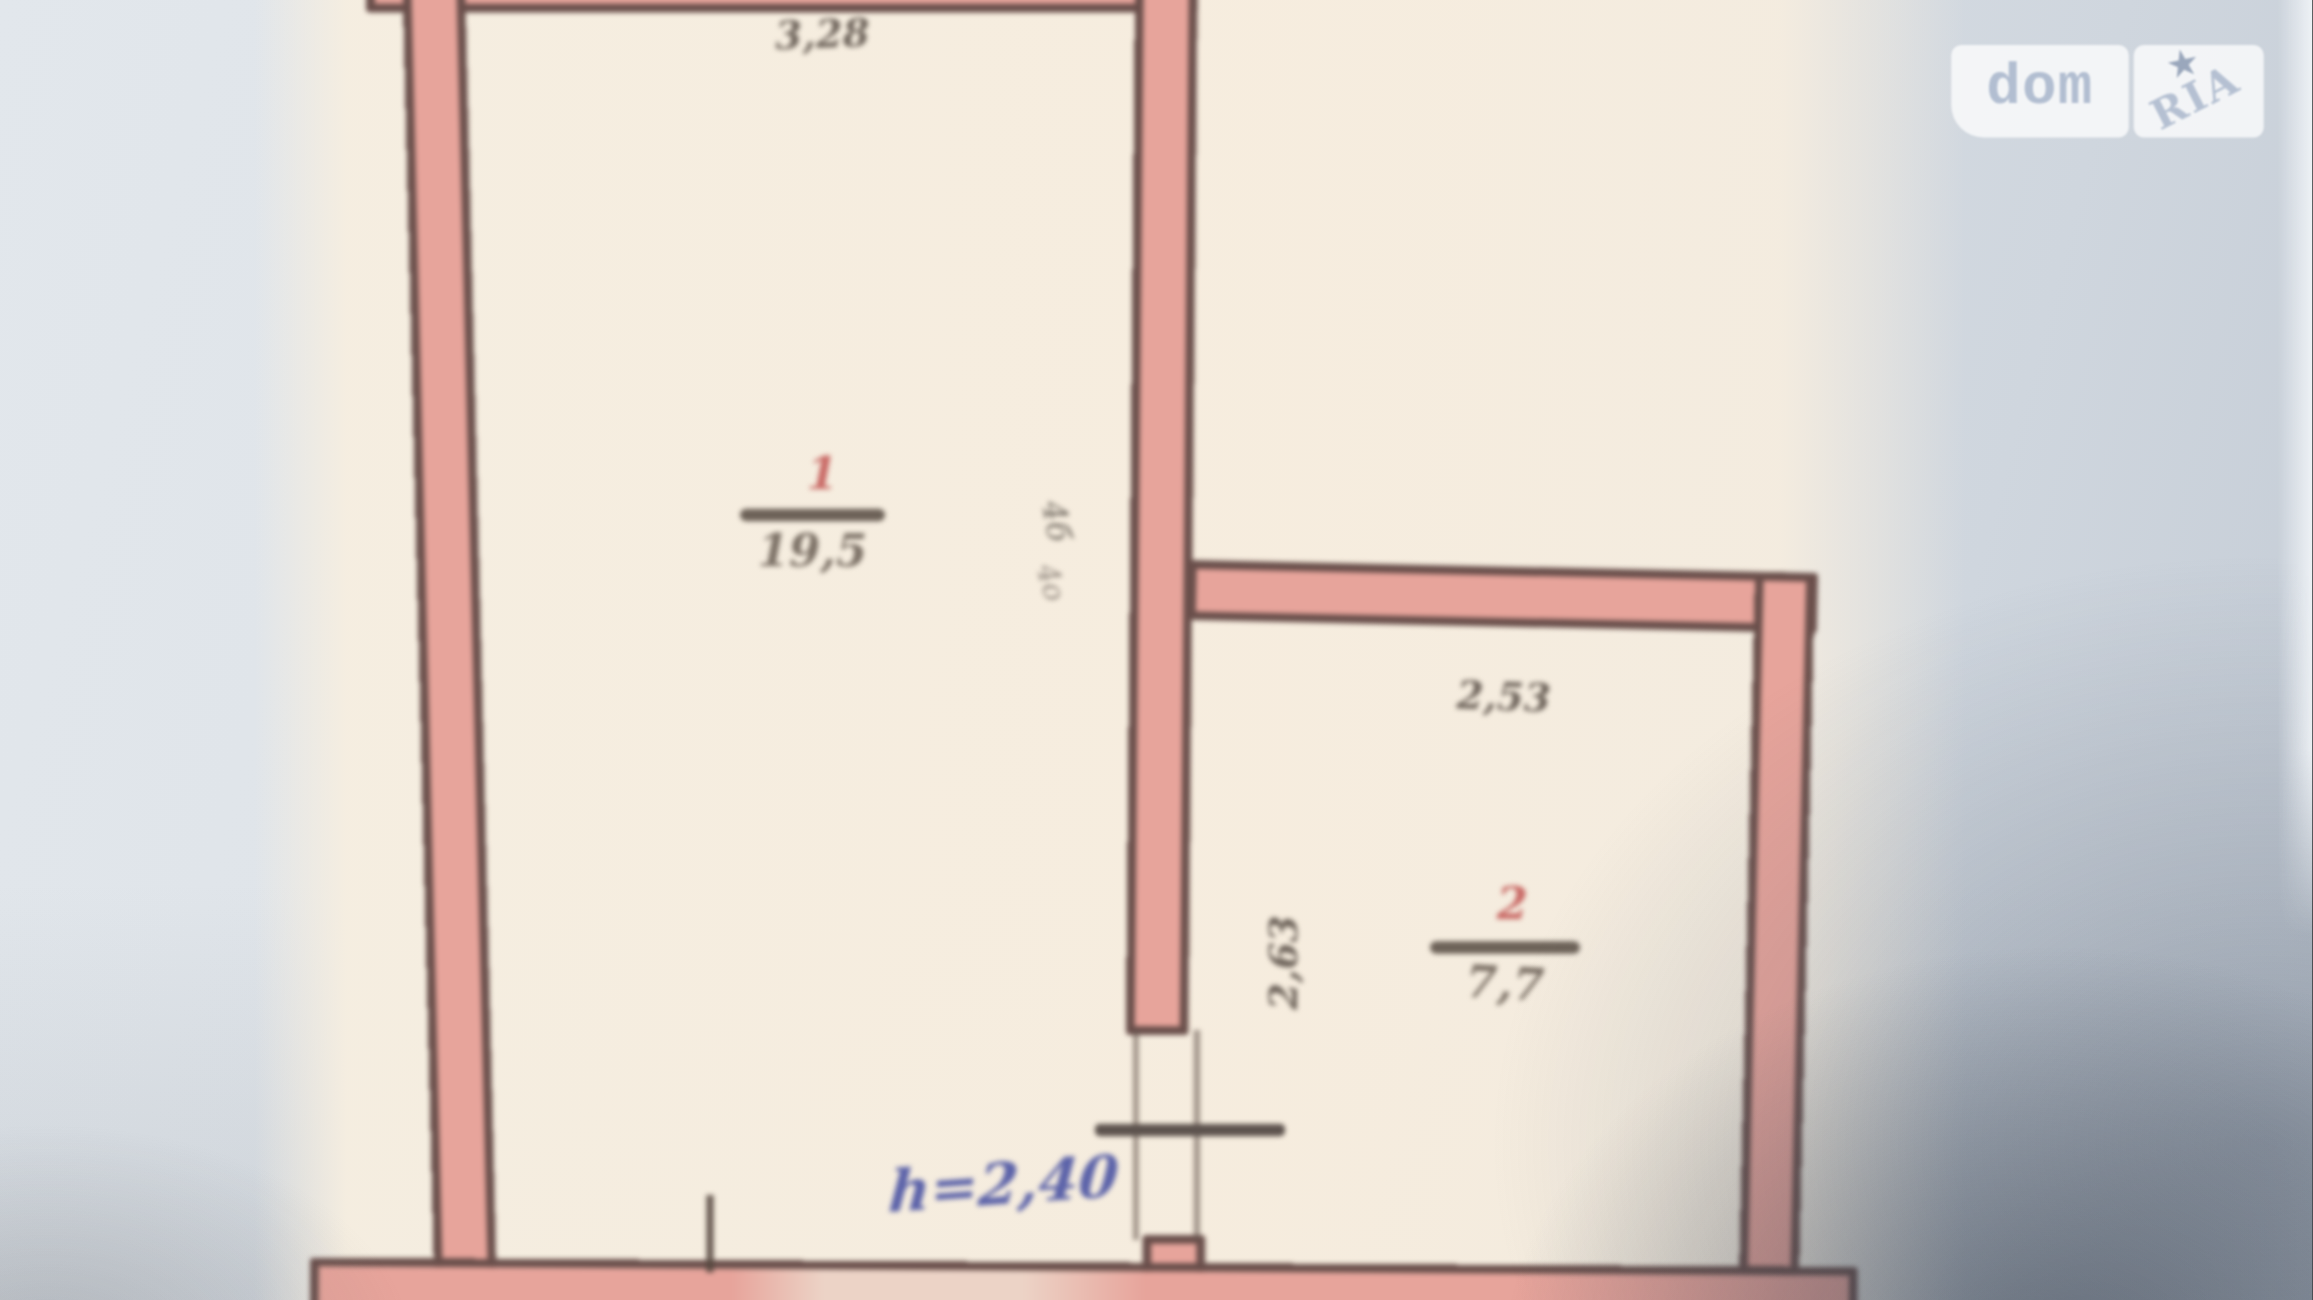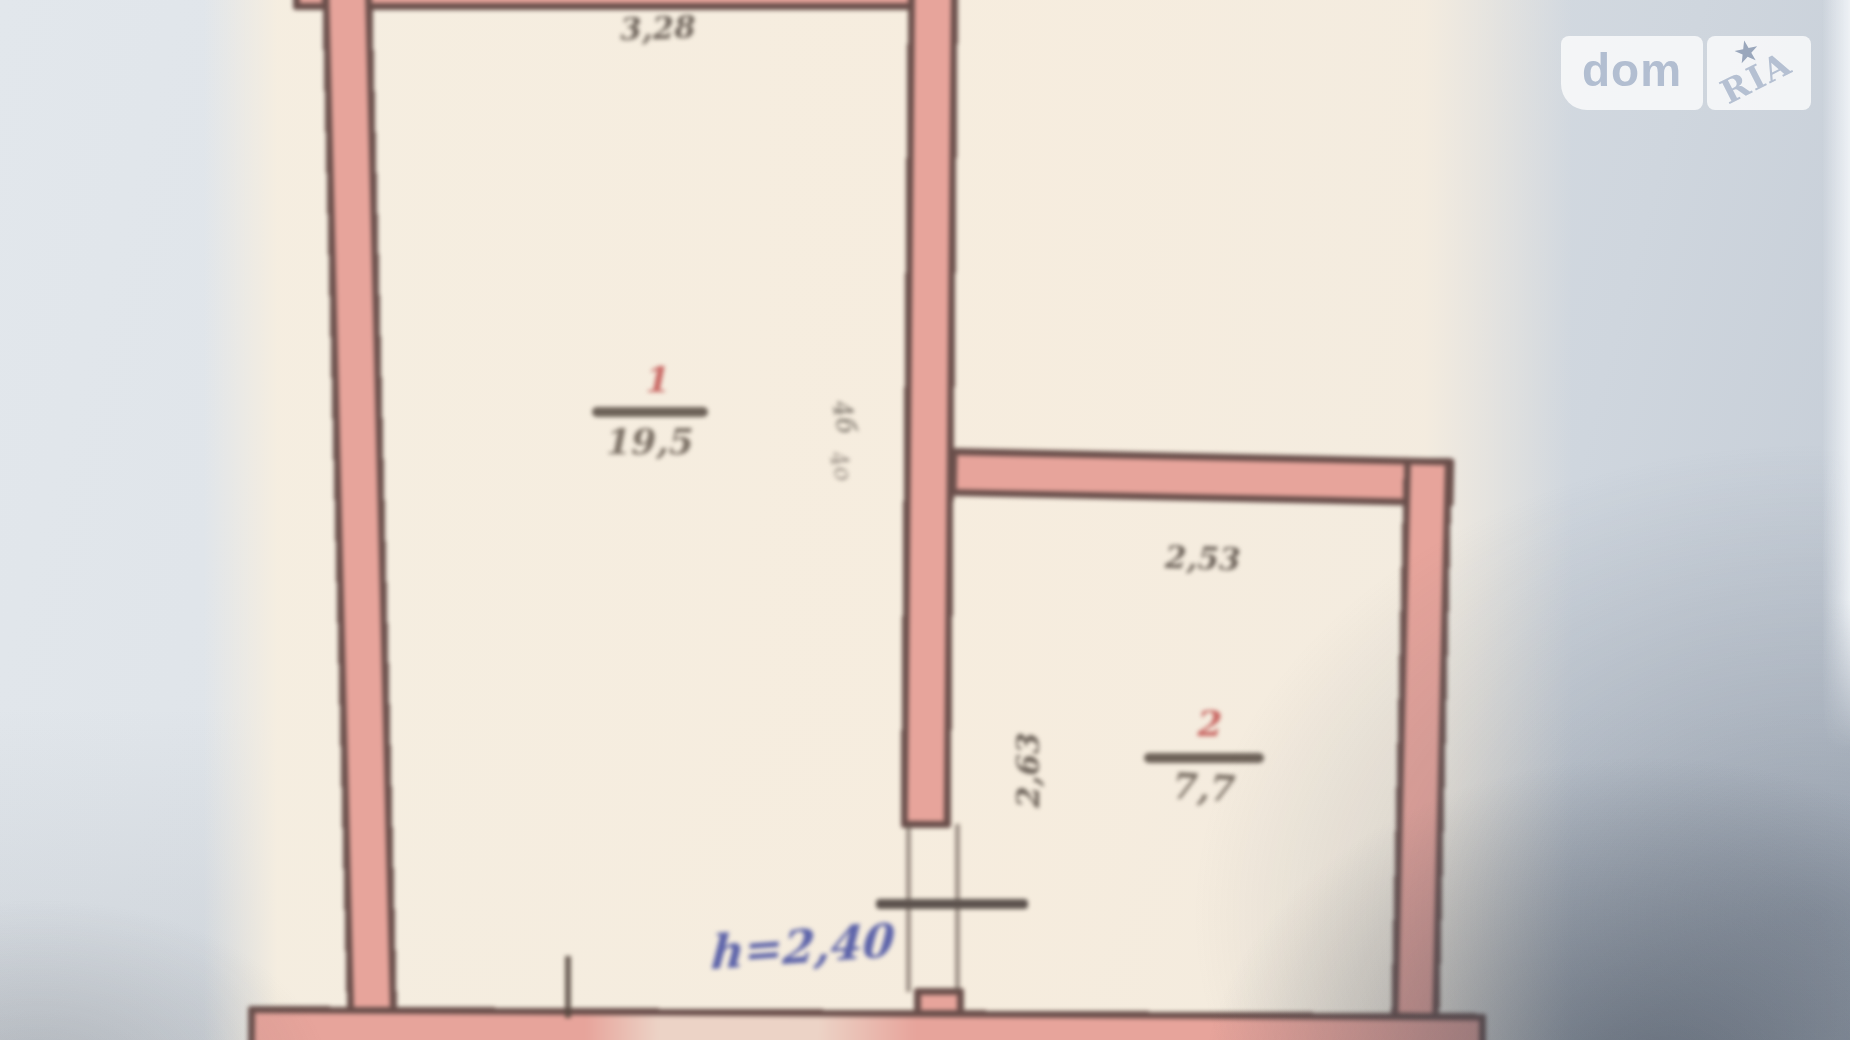--- a/index.html
+++ b/index.html
@@ -55,21 +55,21 @@
       radial-gradient(420px 260px at 2% 104%, rgba(104,106,112,0.28), rgba(104,106,112,0) 70%);}
   .edge-light{position:absolute;right:0;top:0;width:28px;height:72%;z-index:6;pointer-events:none;
     background:linear-gradient(to left, rgba(244,247,250,0.85), rgba(244,247,250,0));
     -webkit-mask-image:linear-gradient(to bottom,#000 80%,transparent);
             mask-image:linear-gradient(to bottom,#000 80%,transparent);}
   
   .wm{position:absolute;left:1561px;top:36px;width:252px;height:74px;display:flex;gap:4px;
       filter:blur(0.7px);z-index:7;}
   .wm-box{background:rgba(255,255,255,0.75);}
   .wm-dom{width:142px;height:74px;border-radius:8px 8px 8px 26px;display:flex;align-items:center;justify-content:center;}
-  .wm-dom span{font-family:Liberation Sans, sans-serif;font-weight:bold;font-size:46px;color:#b2bed1;
+  .wm-dom span{font-family:Liberation Mono, monospace;font-weight:bold;font-size:46px;color:#b2bed1;
                letter-spacing:1px;padding-bottom:6px;}
   .wm-ria{width:104px;height:74px;border-radius:8px;position:relative;}
   .wm-star{position:absolute;left:26px;top:-2px;font-size:30px;color:#9aa7bc;transform:rotate(-12deg);
            font-family:"DejaVu Sans",sans-serif;}
   .wm-ria-txt{position:absolute;left:12px;top:22px;font-family:"DejaVu Serif",serif;font-weight:bold;
               font-size:33px;color:#b5c0d2;letter-spacing:2px;transform:rotate(-27deg);}
 </style>
 </head>
 <body>
 

